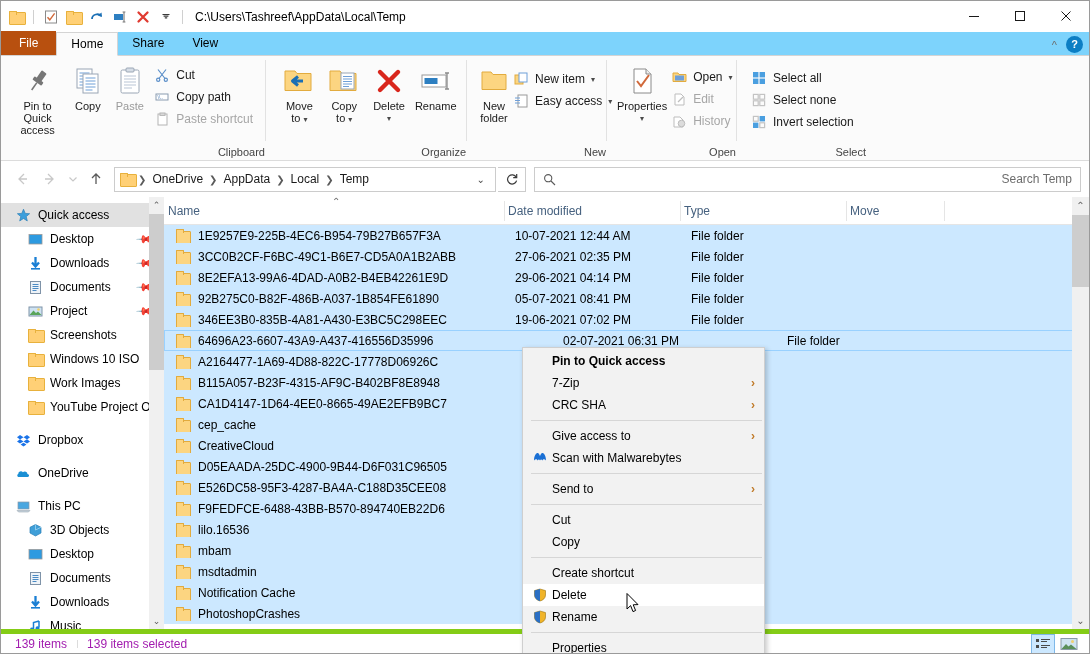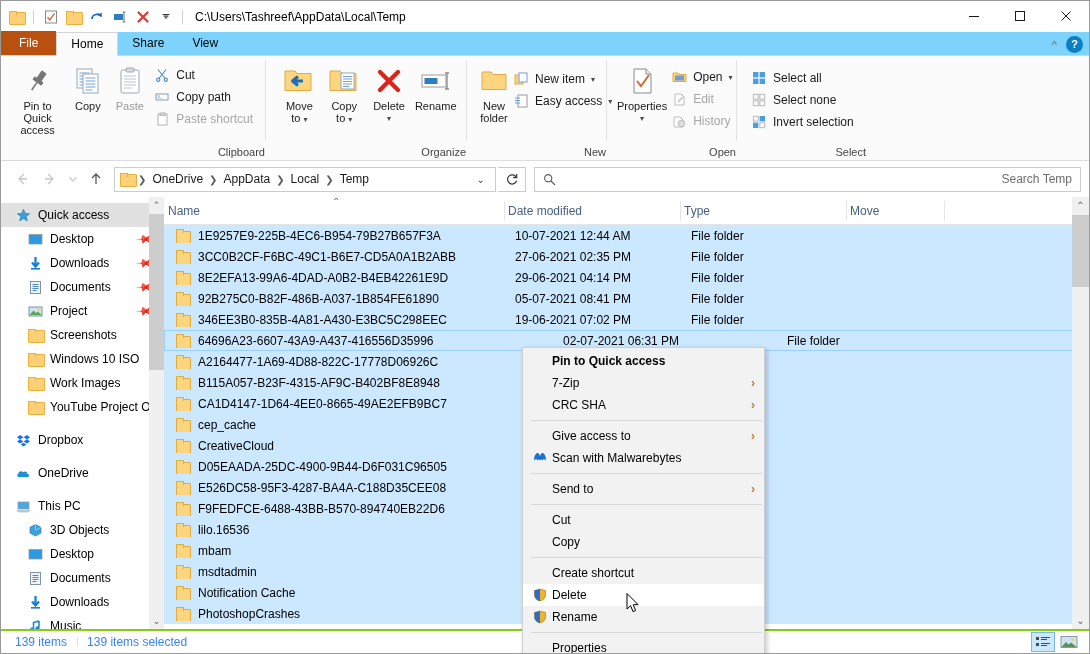--- a/index.html
+++ b/index.html
@@ -206,22 +206,22 @@
   .mi-ico { width: 18px; height: 16px; display: flex; align-items: center; justify-content: center; flex: 0 0 18px; }
   .mi-label { flex: 1; white-space: nowrap; padding-left: 3px; }
   .mi-arrow { color: #c07b2a; font-size: 12px; font-weight: bold; }
   .mi-sep { height: 1px; background: #d6d6d6; margin: 4px 2px 4px 8px; }
 
   .cursor { position: absolute; left: 625px; top: 592px; z-index: 60; }
 
   
   .statusbar {
     position: absolute; left: 0; bottom: 0; width: 100%; height: 24px;
-    border-top: 2px solid #84cc16; background: #ffffff;
-    display: flex; align-items: center; padding: 0 4px; font-size: 12px; color: #3b82f6;
+    border-top: 5px solid #84cc16; background: #ffffff;
+    display: flex; align-items: center; padding: 0 4px; font-size: 12px; color: #a21caf;
   }
   .st-item { padding: 0 10px; position: relative; }
   .st-item + .st-item:before { content:""; position:absolute; left:0; top:3px; bottom:3px; width:1px; background:#dcdcdc; }
   .st-right { margin-left: auto; display: flex; align-items: center; gap: 2px; padding-right: 4px; }
   .viewbtn { width: 24px; height: 20px; display: flex; align-items: center; justify-content: center; }
   .viewbtn.sel { background: #cce8ff; border: 1px solid #7fb8e8; }
 </style>
 </head>
 <body>
 

